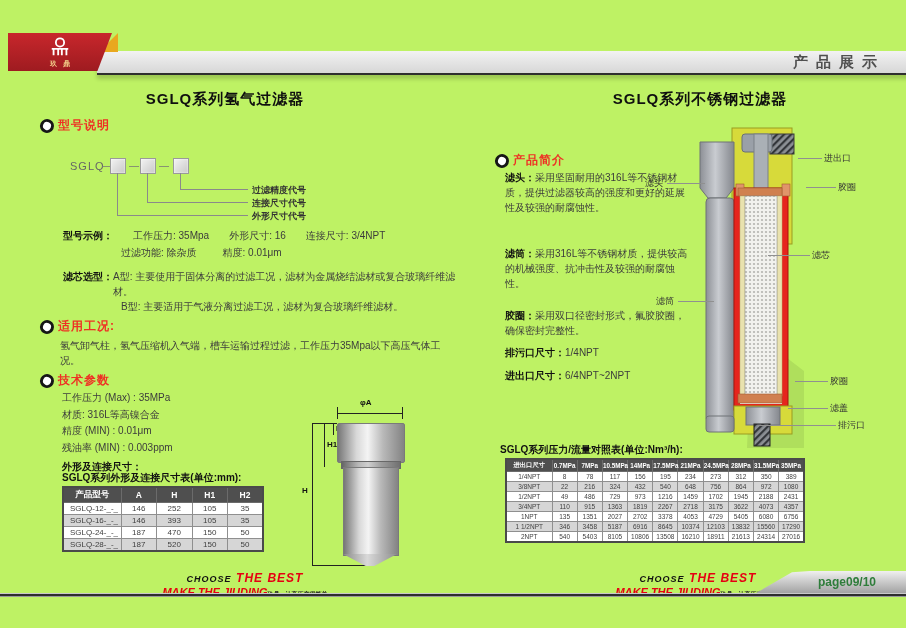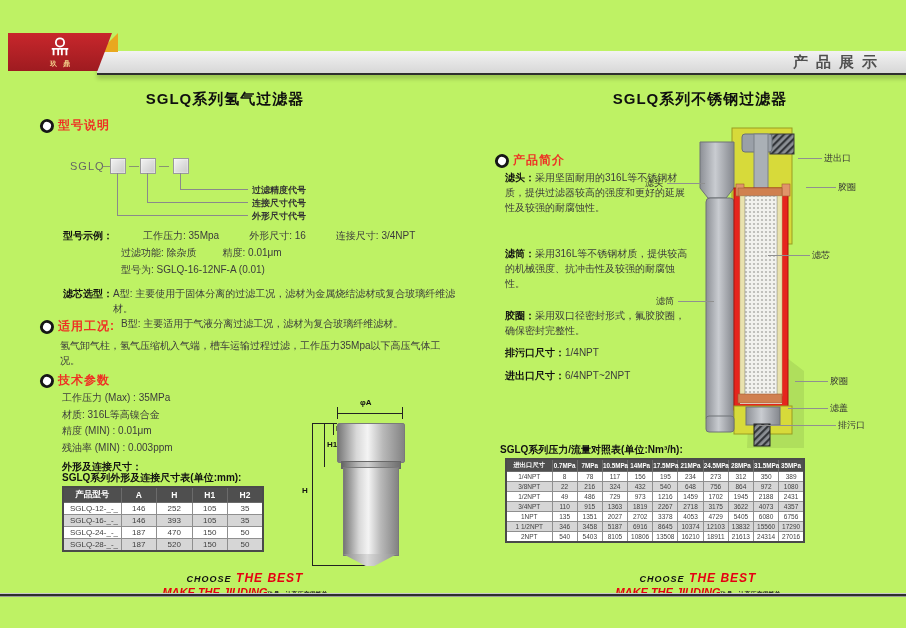--- a/index.html
+++ b/index.html
@@ -119,32 +119,29 @@
     <span class="cline" style="left:120px;top:27px;width:1px;height:16px;"></span>
     <span class="cline" style="left:120px;top:43px;width:68px;height:1px;"></span>
     <span class="cline" style="left:87px;top:56px;width:101px;height:1px;"></span>
     <span class="cline" style="left:57px;top:69px;width:131px;height:1px;"></span>
     <span class="mlabel" style="left:192px;top:38px;">过滤精度代号</span>
     <span class="mlabel" style="left:192px;top:51px;">连接尺寸代号</span>
     <span class="mlabel" style="left:192px;top:64px;">外形尺寸代号</span>
   </div>
 
   <div class="abs body-text" style="left:63px;top:228px;width:400px;">
-    <div style="display:flex;gap:30px;">
+    <div style="display:flex;gap:20px;">
       <span class="lbl">型号示例：</span>
       <span>工作压力: 35Mpa</span>
       <span>外形尺寸: 16</span>
       <span>连接尺寸: 3/4NPT</span>
     </div>
     <div style="display:flex;gap:26px;padding-left:58px;margin-top:2px;">
       <span>过滤功能: 除杂质</span>
       <span>精度: 0.01μm</span>
-    </div>
-    <div style="padding-left:58px;margin-top:2px;">
-      <span>型号为: SGLQ-16-12NF-A (0.01)</span>
     </div>
     <div style="margin-top:9px;display:flex;">
       <span class="lbl" style="white-space:nowrap;">滤芯选型：</span>
       <span>A型: 主要使用于固体分离的过滤工况，滤材为金属烧结滤材或复合玻璃纤维滤材。</span>
     </div>
     <div style="padding-left:58px;">
       <span>B型: 主要适用于气液分离过滤工况，滤材为复合玻璃纤维滤材。</span>
     </div>
   </div>
 
@@ -464,15 +461,18 @@
   </div>
   <div class="footer-brand" style="left:583px;top:571px;">
     <div>
       <span class="fb-choose">CHOOSE</span>
       <span class="fb-best">THE BEST</span>
     </div>
     <div>
       <span class="fb-make">MAKE THE JIUDING</span><span class="fb-tag">玖鼎，让高压变得简单</span>
     </div>
   </div>
+  <div class="swoosh">
+    <span class="page-num">page09/10</span>
+  </div>
   <div class="footer-rule"></div>
 
 </div>
 
 </body></html>

